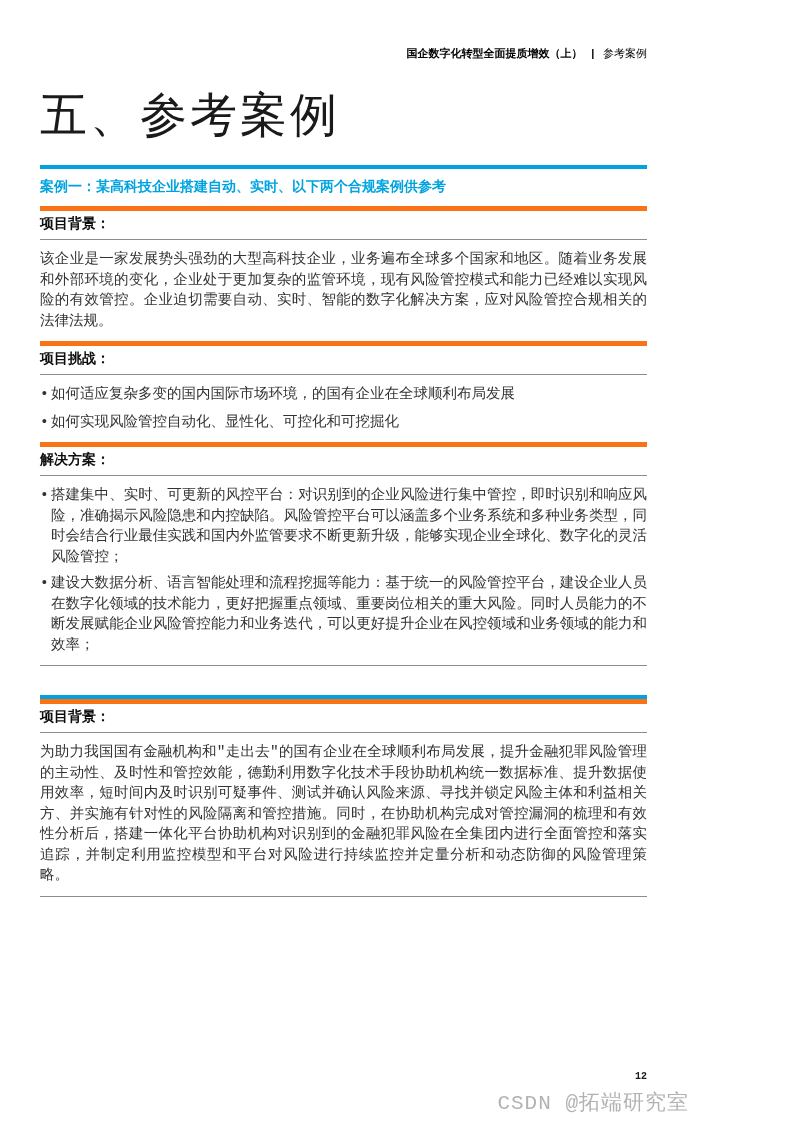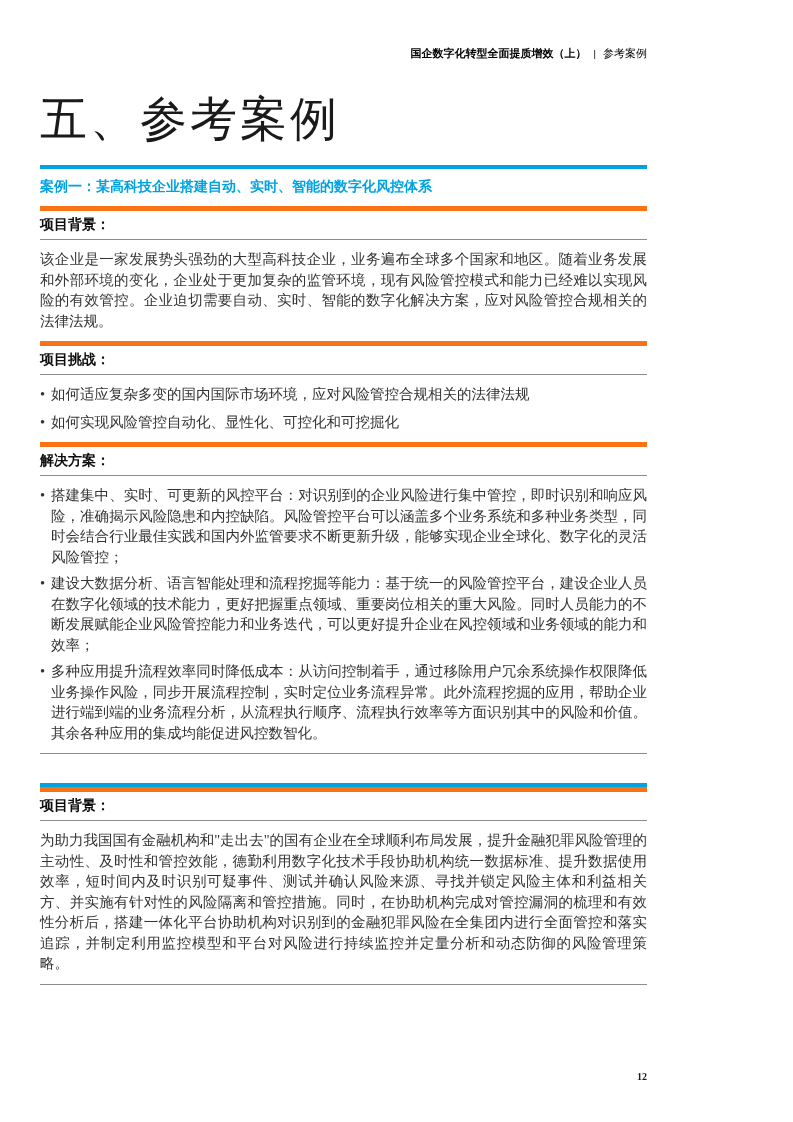--- a/index.html
+++ b/index.html
@@ -1,21 +1,21 @@
 <!DOCTYPE html>
 <html lang="zh"><head>
 <meta charset="utf-8">
 <style>
   html, body { margin: 0; padding: 0; background: #ffffff; }
   .page {
     position: relative;
     width: 695px;
     height: 1122px;
     background: #ffffff;
-    font-family: Liberation Serif, serif;
+    font-family: Liberation Mono, monospace;
     color: #333333;
     overflow: hidden;
   }
   .content { padding: 0 48px 0 40px; }
 
   
   .header {
     position: absolute;
     top: 46px;
     right: 48px;
@@ -121,50 +121,50 @@
   <div class="header">
     <span class="hb">国企数字化转型全面提质增效（上）</span><span class="hsep">|</span><span class="hl">参考案例</span>
   </div>
 
   <div class="content">
     <h1 class="title">五、参考案例</h1>
 
 
     <section class="case case-1">
       <div class="case-bar"></div>
-      <div class="case-title">案例一：某高科技企业搭建自动、实时、智能的数字化风控体系</div>
+      <div class="case-title">案例一：某高科技企业搭建自动、实时、以下两个合规案例供参考</div>
 
       <div class="sec-h">项目背景：</div>
       <div class="sec-b">
         <p>该企业是一家发展势头强劲的大型高科技企业，业务遍布全球多个国家和地区。随着业务发展和外部环境的变化，企业处于更加复杂的监管环境，现有风险管控模式和能力已经难以实现风险的有效管控。企业迫切需要自动、实时、智能的数字化解决方案，应对风险管控合规相关的法律法规。</p>
       </div>
 
       <div class="sec-h">项目挑战：</div>
       <div class="sec-b">
         <ul class="bullets simple">
-          <li>如何适应复杂多变的国内国际市场环境，应对风险管控合规相关的法律法规</li>
+          <li>如何适应复杂多变的国内国际市场环境，的国有企业在全球顺利布局发展</li>
           <li>如何实现风险管控自动化、显性化、可控化和可挖掘化</li>
         </ul>
       </div>
 
       <div class="sec-h">解决方案：</div>
       <div class="sec-b">
         <ul class="bullets rich">
           <li>搭建集中、实时、可更新的风控平台：对识别到的企业风险进行集中管控，即时识别和响应风险，准确揭示风险隐患和内控缺陷。风险管控平台可以涵盖多个业务系统和多种业务类型，同时会结合行业最佳实践和国内外监管要求不断更新升级，能够实现企业全球化、数字化的灵活风险管控；</li>
           <li>建设大数据分析、语言智能处理和流程挖掘等能力：基于统一的风险管控平台，建设企业人员在数字化领域的技术能力，更好把握重点领域、重要岗位相关的重大风险。同时人员能力的不断发展赋能企业风险管控能力和业务迭代，可以更好提升企业在风控领域和业务领域的能力和效率；</li>
-          <li>多种应用提升流程效率同时降低成本：从访问控制着手，通过移除用户冗余系统操作权限降低业务操作风险，同步开展流程控制，实时定位业务流程异常。此外流程挖掘的应用，帮助企业进行端到端的业务流程分析，从流程执行顺序、流程执行效率等方面识别其中的风险和价值。其余各种应用的集成均能促进风控数智化。</li>
         </ul>
       </div>
     </section>
 
     <section class="case case-2">
       <div class="case-bar"></div>
 
       <div class="sec-h">项目背景：</div>
       <div class="sec-b">
         <p>为助力我国国有金融机构和"走出去"的国有企业在全球顺利布局发展，提升金融犯罪风险管理的主动性、及时性和管控效能，德勤利用数字化技术手段协助机构统一数据标准、提升数据使用效率，短时间内及时识别可疑事件、测试并确认风险来源、寻找并锁定风险主体和利益相关方、并实施有针对性的风险隔离和管控措施。同时，在协助机构完成对管控漏洞的梳理和有效性分析后，搭建一体化平台协助机构对识别到的金融犯罪风险在全集团内进行全面管控和落实追踪，并制定利用监控模型和平台对风险进行持续监控并定量分析和动态防御的风险管理策略。</p>
       </div>
     </section>
   </div>
 
   <div class="page-number">12</div>
+  <div class="watermark">CSDN @拓端研究室</div>
 
 </div>
 
 </body></html>

